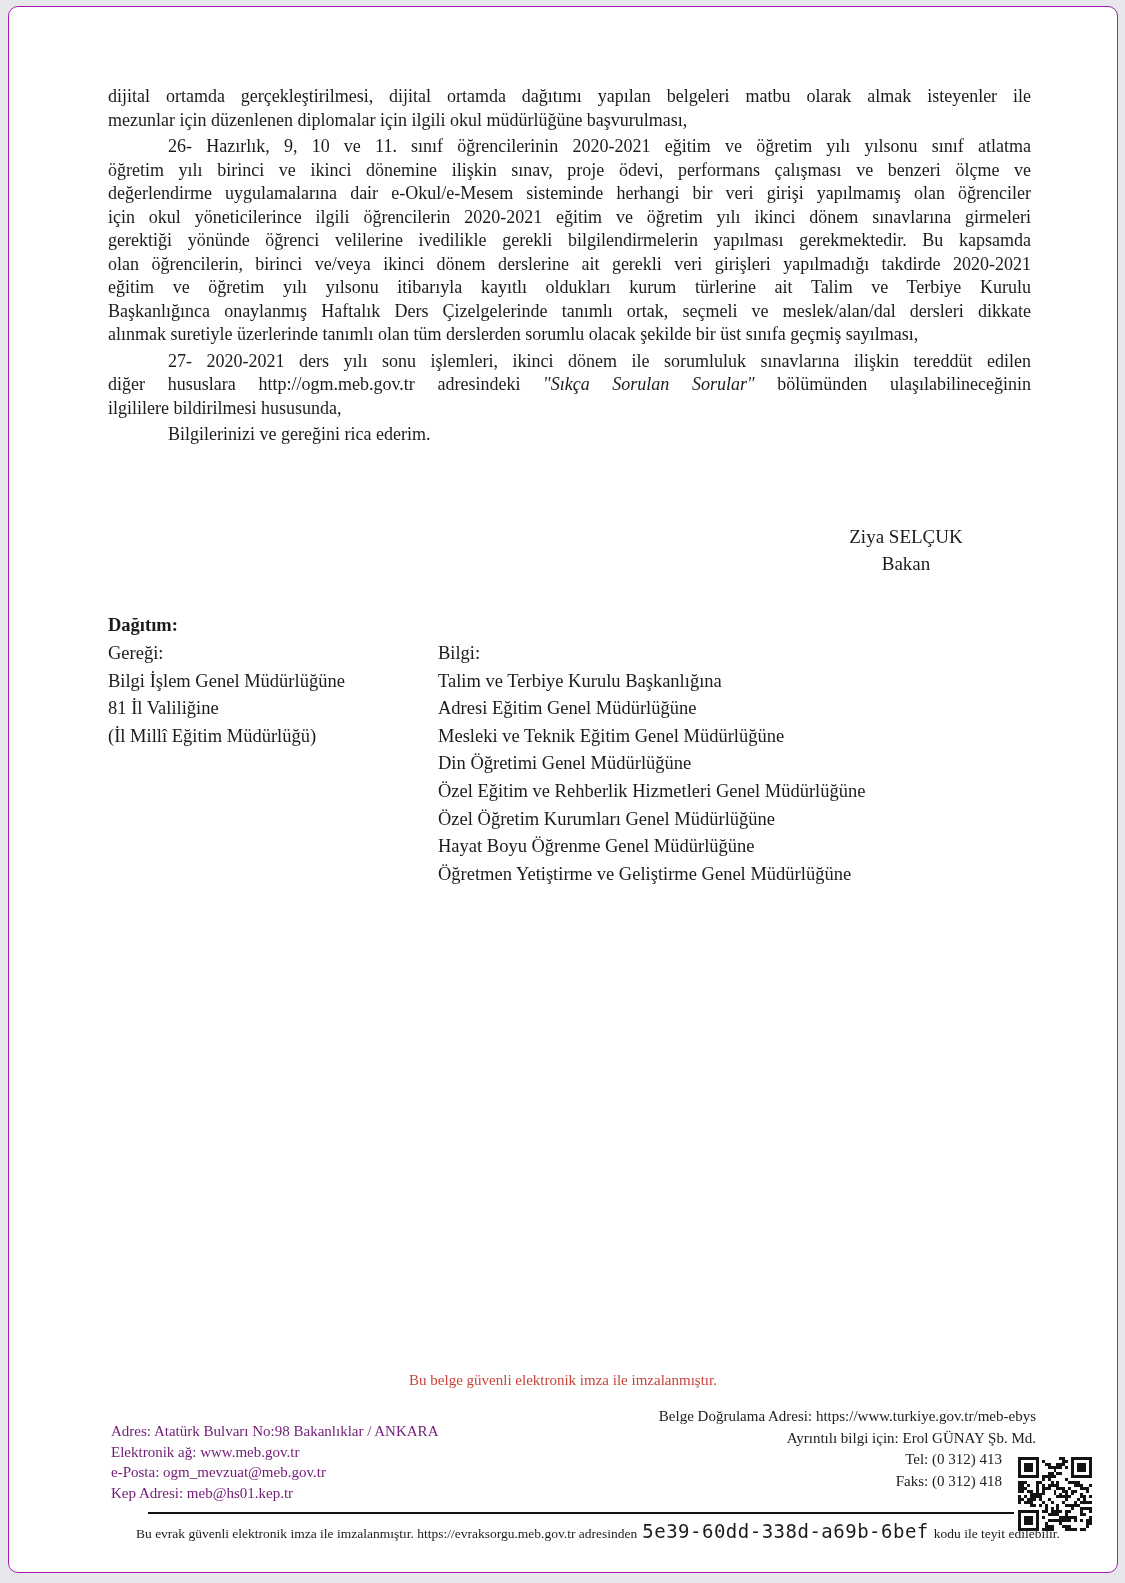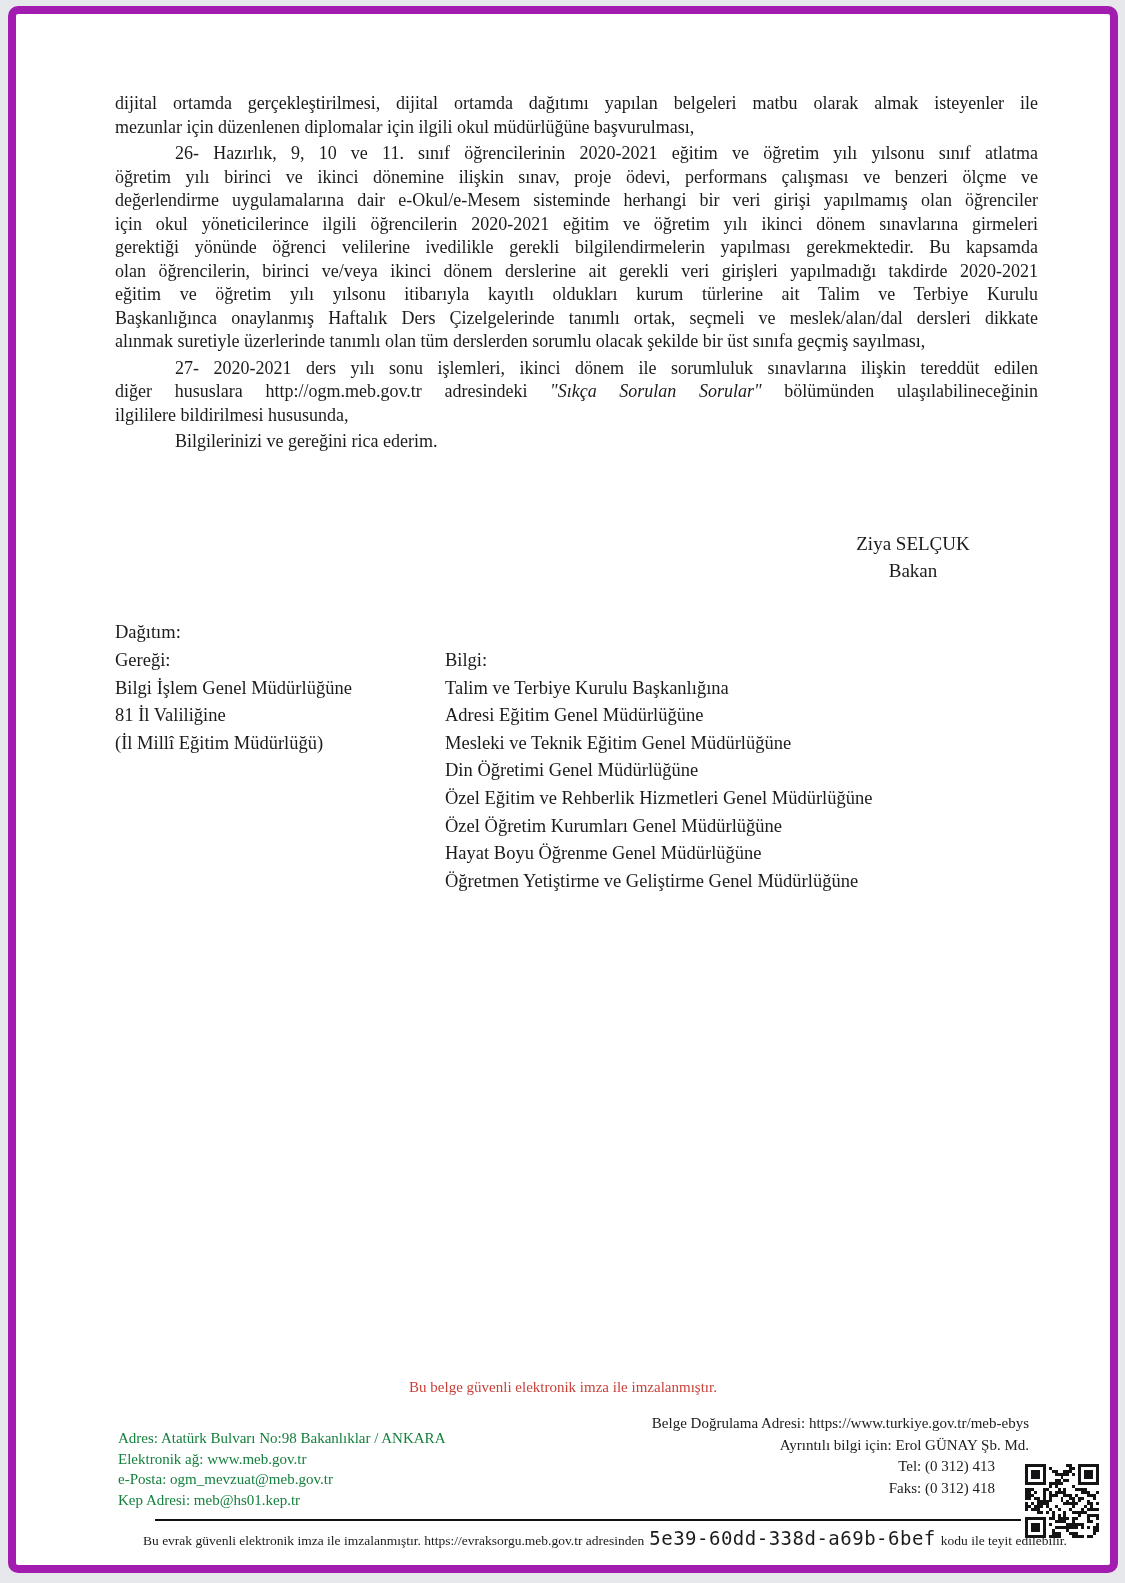--- a/index.html
+++ b/index.html
@@ -1,41 +1,41 @@
 <!DOCTYPE html>
 <html lang="tr"><head>
 <meta charset="utf-8">
 <style>
   html,body{margin:0;padding:0;}
   body{background:#dfe1e6;font-family:"Liberation Serif","DejaVu Serif",serif;}
   .stage{position:relative;width:1125px;height:1583px;background:#e6e8ec;overflow:hidden;}
   .page{position:absolute;left:8px;top:6px;right:7px;bottom:10px;background:#ffffff;
-        border:8px solid #a21caf;border-radius:10px;}
+        border:1px solid #a21caf;border-radius:10px;}
   .abs{position:absolute;}
   
   .bodytext{left:99px;top:78px;width:923px;color:#1b1b1d;font-size:18px;}
   .ln{line-height:23.5px;white-space:normal;}
   .jf{text-align:justify;text-align-last:justify;}
   .lf{text-align:left;text-align-last:left;}
   .ind{text-indent:60px;}
   .pgap{margin-top:3px;}
   .it{font-style:italic;}
   
   .sig{left:767px;top:496px;width:260px;text-align:center;color:#1b1b1d;
        font-size:19px;line-height:27px;margin-top:20px;}
   
   .dist{color:#1b1b1d;font-size:18.5px;line-height:27.6px;}
-  .dist-head{left:99px;top:605px;}
+  .dist-head{left:99px;top:605px;font-weight:bold;}
   .dist-left{left:99px;top:633px;}
   .dist-right{left:429px;top:633px;}
   
   .notice{left:0;right:0;top:1365px;text-align:center;font-size:15px;}
   .f-right{right:81px;top:1399px;text-align:right;font-size:15px;line-height:21.5px;color:#202022;}
   .f-right .padnum{padding-right:34px;}
-  .f-left{left:102px;top:1414px;text-align:left;font-size:15px;line-height:20.7px;color:#15803d;}
+  .f-left{left:102px;top:1414px;text-align:left;font-size:15px;line-height:20.7px;color:#701a75;}
   .qr{left:1009px;top:1450px;width:74px;height:74px;}
   .qr svg rect{fill:#141416;}
   .rule{left:139px;top:1505px;width:866px;height:2px;background:#111;}
   .verify{left:127px;top:1510px;width:910px;white-space:nowrap;color:#1b1b1d;
           font-size:13.5px;line-height:28px;}
   .verify .code{font-family:"DejaVu Sans Mono",monospace;font-size:19px;
                 letter-spacing:0.5px;padding:0 5px;}
 </style>
 </head>
 <body>

